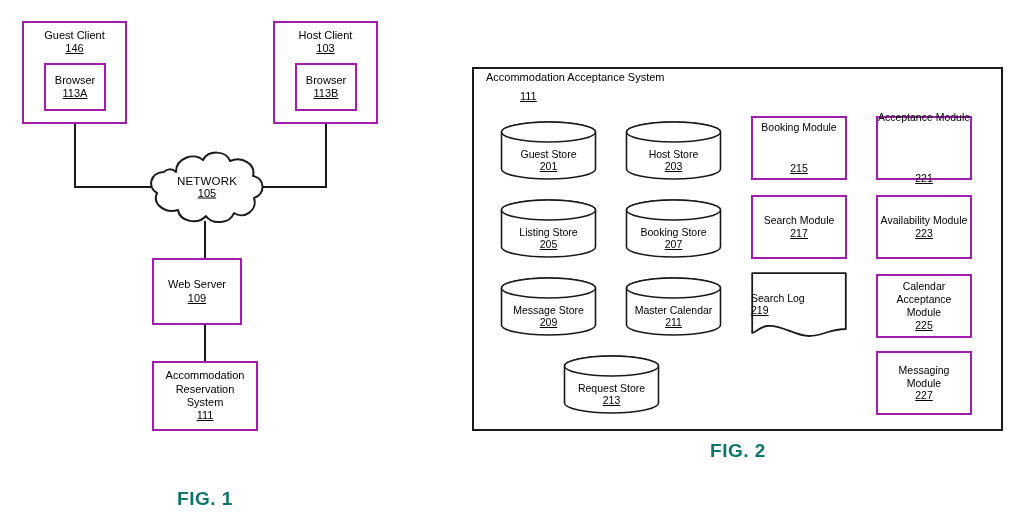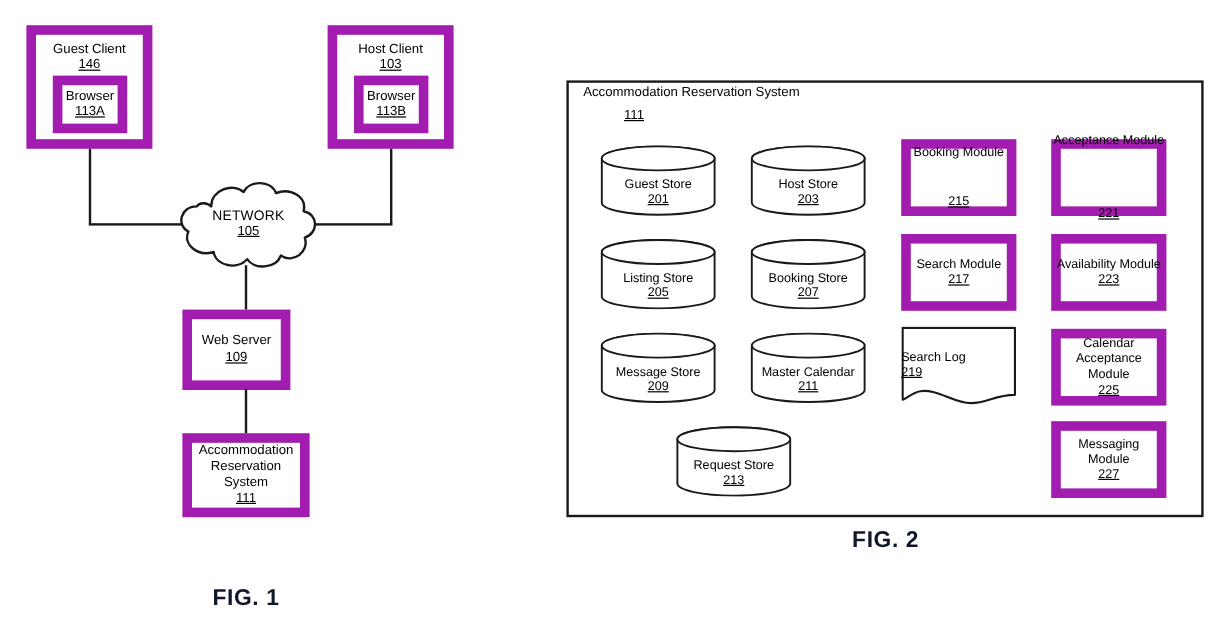--- a/index.html
+++ b/index.html
@@ -14,21 +14,21 @@
     overflow: hidden;
     font-family: "Liberation Sans", sans-serif;
     color: #000000;
   }
 
   
   .abs { position: absolute; box-sizing: border-box; }
 
   
   .box {
-    border: 8px solid #a21caf;
+    border: 2px solid #a21caf;
     background: #ffffff;
     display: flex;
     flex-direction: column;
     align-items: center;
     justify-content: center;
     text-align: center;
     line-height: 1.22;
   }
   .box.topalign { justify-content: flex-start; padding-top: 6px; }
 
@@ -83,21 +83,21 @@
     text-align: left;
     pointer-events: none;
   }
 
   
   .figcap {
     font-size: 19px;
     font-weight: bold;
     letter-spacing: .5px;
     text-align: center;
-    color: #0f172a;
+    color: #0f766e;
   }
 
   
   .frame {
     border: 2px solid #1a1a1a;
     background: #ffffff;
   }
   .frame-title {
     position: absolute;
     text-align: left;
@@ -175,21 +175,21 @@
   </div>
 
   <div class="abs figcap" style="left:140px; top:488px; width:130px;">FIG. 1</div>
 </div>
 
 <div class="abs" style="left:440px; top:0; width:584px; height:529px;">
 
   <div class="abs frame" style="left:32px; top:67px; width:531px; height:364px;"></div>
 
   <div class="frame-title" style="left:46px; top:71px; width:300px;">
-    <div class="lbl">Accommodation Reservation System</div>
+    <div class="lbl">Accommodation Acceptance System</div>
     <span class="ref">111</span>
   </div>
 
   <div class="cyl" style="left:60px; top:121px; width:97px; height:59px;">
     <svg width="97" height="59" viewBox="0 0 97 59" aria-hidden="true">
       <path d="M1.5 11 A47 10 0 0 1 95.5 11 L95.5 48 A47 10 0 0 1 1.5 48 Z" fill="#ffffff" stroke="#1a1a1a" stroke-width="1.6"></path>
       <ellipse cx="48.5" cy="11" rx="47" ry="10" fill="#ffffff" stroke="#1a1a1a" stroke-width="1.6"></ellipse>
     </svg>
     <div class="cyl-text">
       <div class="lbl lbl-sm">Guest Store</div>

